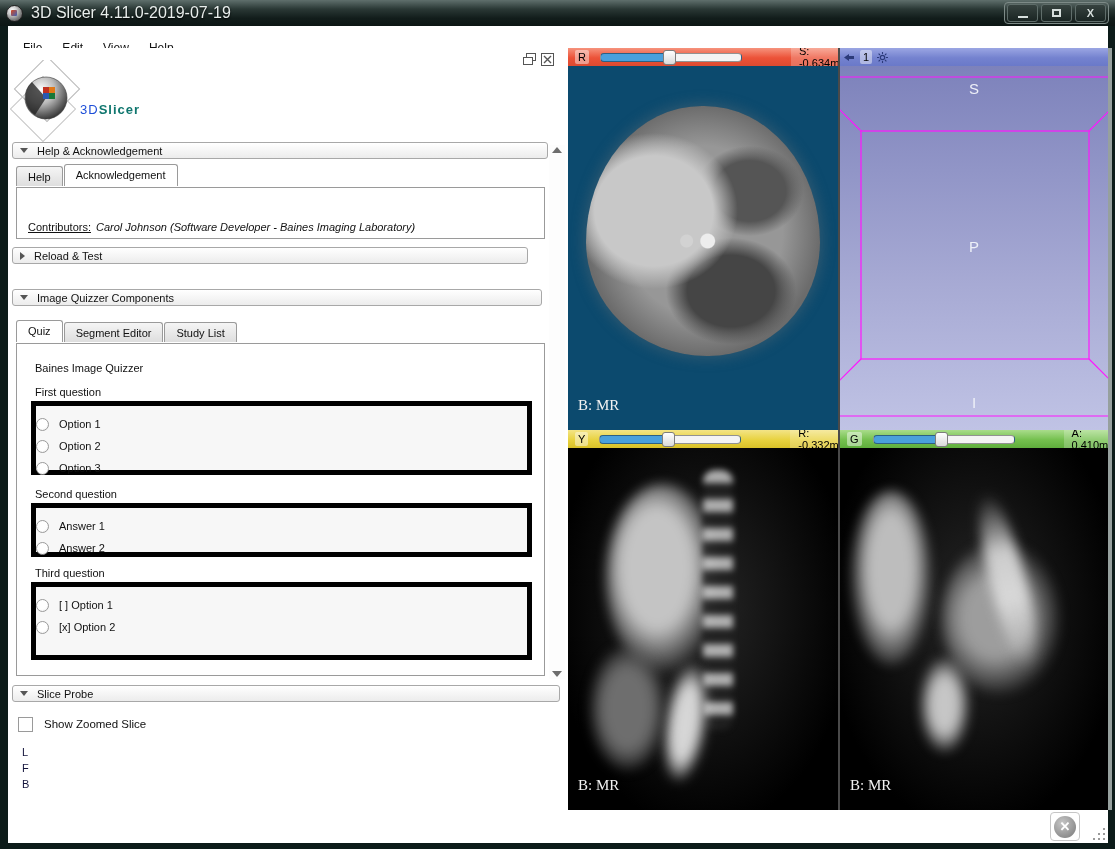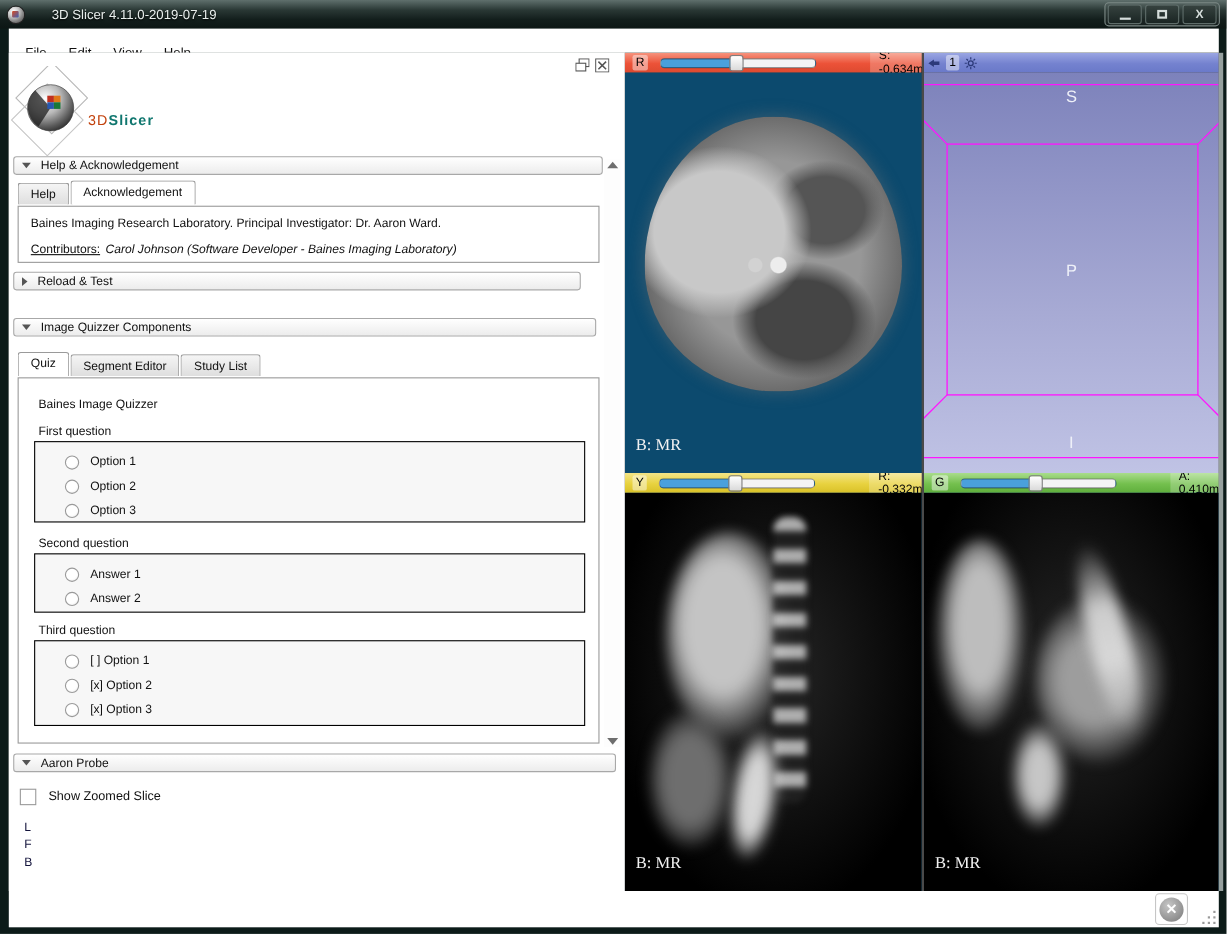--- a/index.html
+++ b/index.html
@@ -10,21 +10,21 @@
 
   
   .titlebar { position:absolute; left:0; top:0; width:1115px; height:26px;
     background:linear-gradient(to bottom,#5f6f6c 0%, #2a3835 35%, #121d1b 70%, #0c1614 100%);
     display:flex; align-items:center; padding:0 6px; }
   .app-icon { width:17px; height:17px; border-radius:50%;
     background:radial-gradient(circle at 35% 30%, #ffffff 0%, #cfcfcf 30%, #8a8a8a 60%, #3a3a3a 100%);
     border:1px solid #222; position:relative; flex:0 0 auto; }
   .app-icon::after { content:""; position:absolute; left:4px; top:4px; width:6px; height:6px;
     background:linear-gradient(135deg,#d84a20,#3a62b8); border-radius:1px; }
-  .title-text { color:#e8eeec; font-size:12px; margin-left:24px; text-shadow:0 1px 2px #000; }
+  .title-text { color:#e8eeec; font-size:16px; margin-left:8px; text-shadow:0 1px 2px #000; }
   .win-buttons { margin-left:auto; display:flex; gap:3px; padding:1px 2px;
     border:1px solid #7d8a87; border-radius:4px; background:rgba(255,255,255,0.04); }
   .win-btn { width:31px; height:18px; border:1px solid #5f6d6a; border-radius:3px;
     background:linear-gradient(#36423f,#1a2523); display:flex; align-items:center; justify-content:center; cursor:default; }
   .glyph-min { width:10px; height:2px; background:#d6dedc; margin-top:7px; }
   .glyph-max { width:9px; height:8px; border:2px solid #d6dedc; }
   .glyph-close { font-size:11px; font-weight:bold; color:#d6dedc; line-height:1; }
 
   
   .menubar { position:absolute; left:8px; top:26px; width:1100px; height:22px; background:#ffffff;
@@ -36,42 +36,42 @@
   .main { position:absolute; left:8px; top:48px; width:1100px; height:762px; background:#ffffff; }
 
   
   .module-panel { position:absolute; left:0; top:0; width:560px; height:762px; background:#fff; font-size:11px; color:#111; }
 
   .dock-icons { position:absolute; right:14px; top:5px; display:flex; gap:5px; }
   .dock-ic { width:13px; height:13px; }
 
   .logo { position:absolute; left:2px; top:12px; width:150px; height:82px; }
   .logo-text { position:absolute; left:70px; top:42px; font-size:13px; letter-spacing:1px; }
-  .logo-text .p1 { color:#c2410c; }
+  .logo-text .p1 { color:#1d4ed8; }
   .logo-text .p2 { color:#0f766e; font-weight:bold; }
 
   .collapse-btn { position:absolute; left:4px; height:17px; border:1px solid #a8a8a8; border-radius:3px;
     background:linear-gradient(#ffffff,#ececec); display:flex; align-items:center; padding:0 7px; gap:9px; }
   .tri-down { width:0; height:0; border-left:4px solid transparent; border-right:4px solid transparent; border-top:5px solid #555; }
   .tri-right { width:0; height:0; border-top:4px solid transparent; border-bottom:4px solid transparent; border-left:5px solid #555; }
 
   .tabbar { position:absolute; display:flex; align-items:flex-end; }
   .tab { border:1px solid #9a9a9a; border-bottom:none; border-radius:3px 3px 0 0; padding:4px 11px 3px;
     background:linear-gradient(#f5f5f5,#dedede); margin-right:1px; font-size:11px; }
   .tab.sel { background:#ffffff; padding-bottom:5px; position:relative; z-index:2; }
 
   .frame { position:absolute; border:1px solid #9a9a9a; background:#ffffff; }
 
   .ack-line1 { position:absolute; left:11px; top:9px; width:500px; }
   .ack-line2 { position:absolute; left:11px; top:33px; }
   .contrib-label { text-decoration:underline; margin-right:5px; }
   .contrib-text { font-style:italic; }
 
   .q-heading { position:absolute; left:18px; font-size:11px; }
-  .groupbox { position:absolute; left:14px; right:12px; border:1px solid #000000; background:#f7f7f7; padding:7px 0 0 27px; }
+  .groupbox { position:absolute; left:14px; right:12px; border:5px solid #000000; background:#f7f7f7; padding:7px 0 0 0; }
   .opt-row { display:flex; align-items:center; gap:10px; height:22px; }
   .radio { width:13px; height:13px; border-radius:50%; border:1px solid #9a9a9a;
     background:radial-gradient(circle at 40% 35%, #ffffff 55%, #e8e8e8); flex:0 0 auto; }
   .opt-label { font-size:11px; color:#111; }
 
   .checkbox { position:absolute; left:10px; top:669px; width:15px; height:15px; border:1px solid #9a9a9a; background:#fff; }
   .checkbox-label { position:absolute; left:36px; top:670px; font-size:11.5px; }
   .axis { position:absolute; left:14px; font-size:11px; color:#14143c; }
 
   
@@ -203,21 +203,20 @@
       <div class="collapse-btn" style="top:94px; width:536px;">
         <div class="tri-down"></div>
         <span>Help &amp; Acknowledgement</span>
       </div>
 
       <div class="tabbar" style="left:8px; top:116px;">
         <div class="tab">Help</div>
         <div class="tab sel">Acknowledgement</div>
       </div>
       <div class="frame" style="left:8px; top:139px; width:529px; height:52px;">
-        <div class="ack-line1">Baines Imaging Research Laboratory. Principal Investigator: Dr. Aaron Ward.</div>
         <div class="ack-line2">
           <span class="contrib-label">Contributors:</span><span class="contrib-text">Carol Johnson (Software Developer - Baines Imaging Laboratory)</span>
         </div>
       </div>
 
       <div class="collapse-btn" style="top:199px; width:516px;">
         <div class="tri-right"></div>
         <span>Reload &amp; Test</span>
       </div>
 
@@ -266,35 +265,31 @@
         <div class="q-heading" style="top:223px;">Third question</div>
         <div class="groupbox" style="top:238px; height:78px;">
           <div class="opt-row">
               <span class="radio"></span>
               <span class="opt-label">[ ] Option 1</span>
             </div>
           <div class="opt-row">
               <span class="radio"></span>
               <span class="opt-label">[x] Option 2</span>
             </div>
-          <div class="opt-row">
-              <span class="radio"></span>
-              <span class="opt-label">[x] Option 3</span>
-            </div>
         </div>
       </div>
 
       <div class="scrollbar">
         <div class="sb-up"></div>
         <div class="sb-down"></div>
       </div>
 
       <div class="collapse-btn" style="top:637px; width:548px;">
         <div class="tri-down"></div>
-        <span>Aaron Probe</span>
+        <span>Slice Probe</span>
       </div>
 
       <div class="checkbox"></div>
       <div class="checkbox-label">Show Zoomed Slice</div>
       <div class="axis" style="top:698px;">L</div>
       <div class="axis" style="top:714px;">F</div>
       <div class="axis" style="top:730px;">B</div>
     </div>
 
     <div class="viewports">

